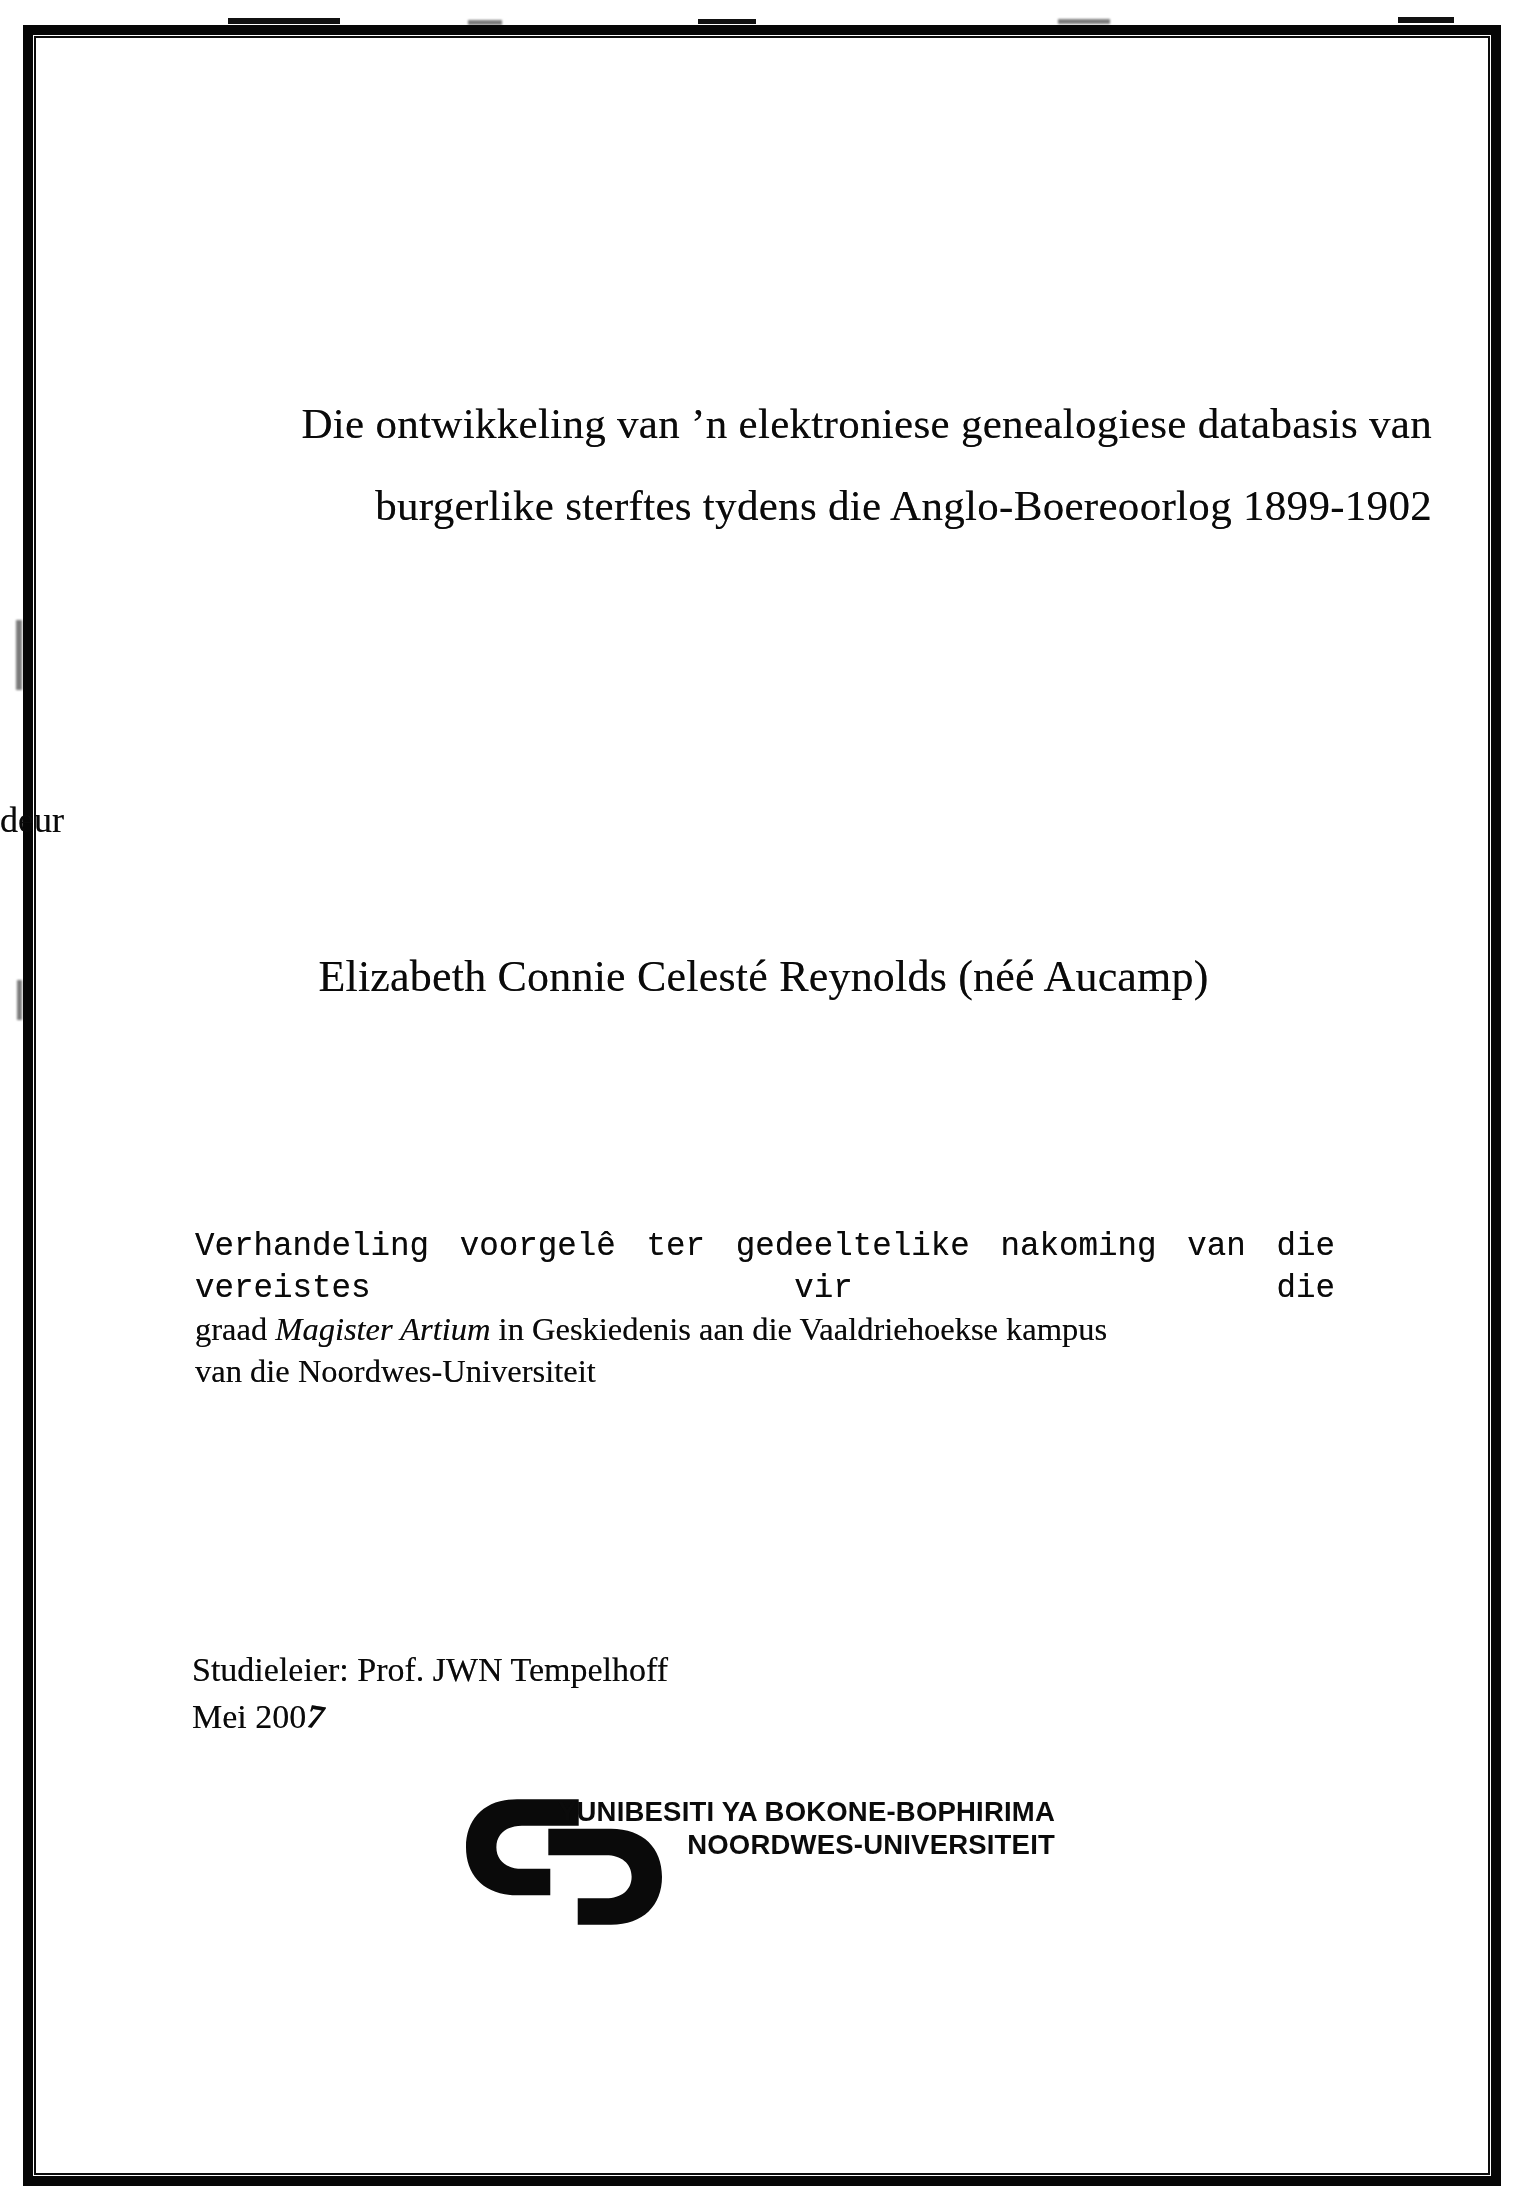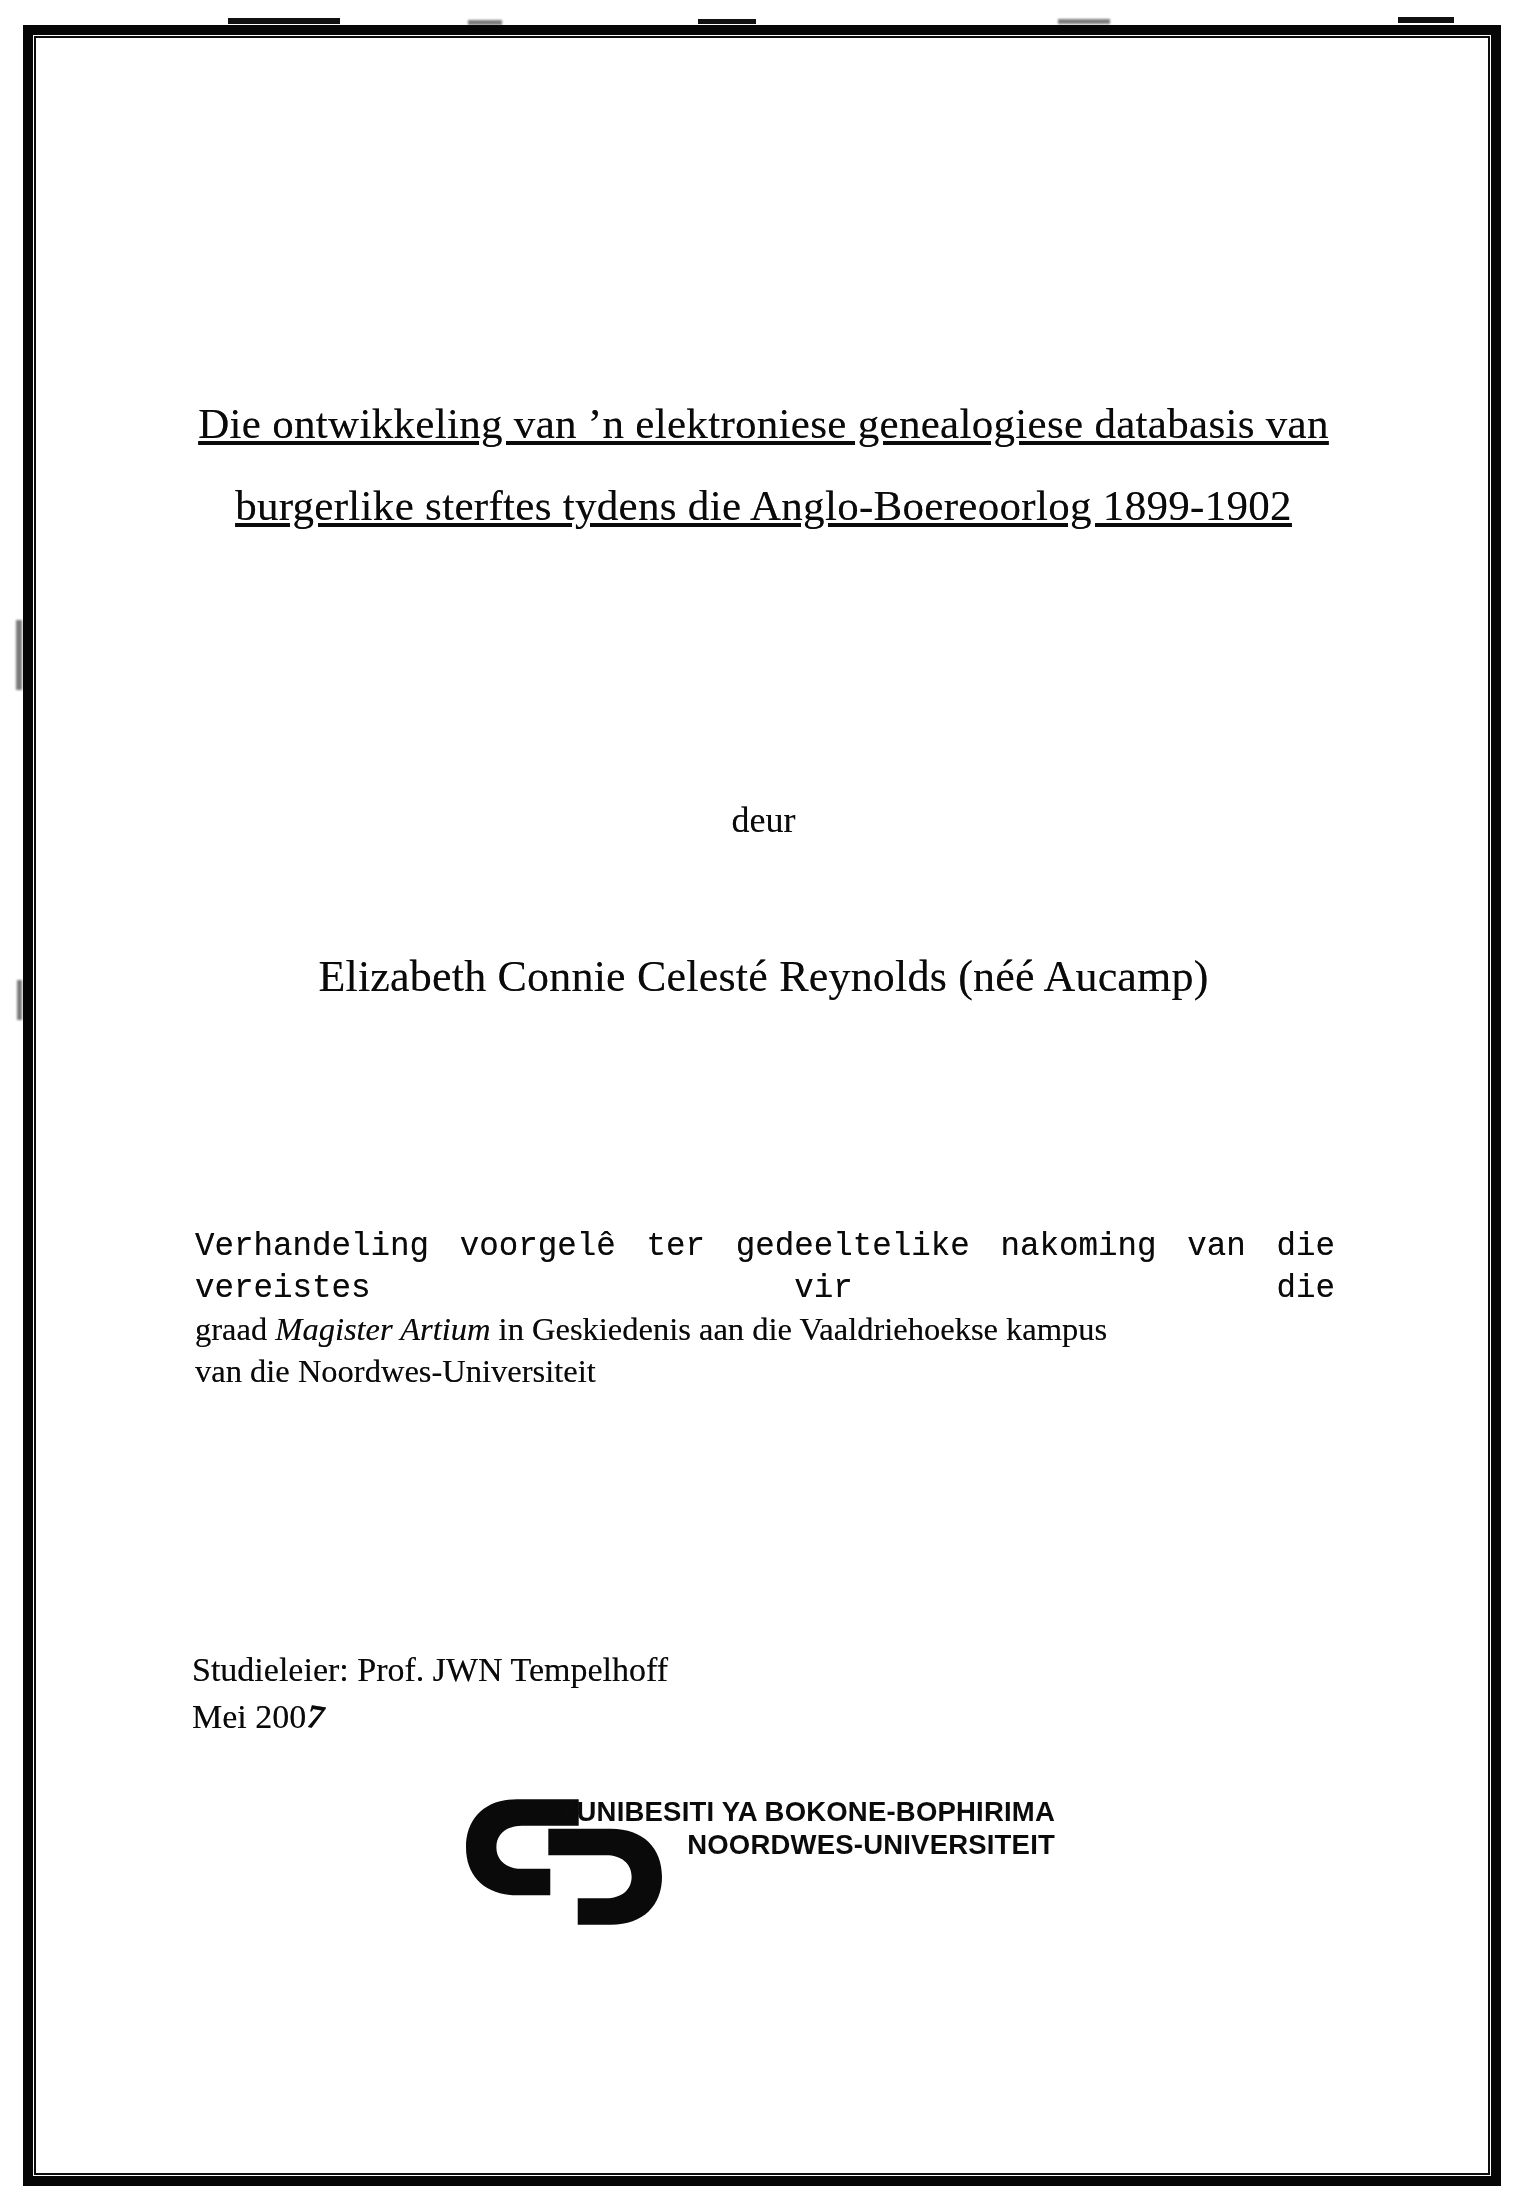--- a/index.html
+++ b/index.html
@@ -27,31 +27,29 @@
     border:2px solid #0c0c0c;
   }
   
   .artifact{position:absolute;background:#111;}
   .artifact.soft{opacity:.55;filter:blur(1px);}
   .serif-scan{text-shadow:0 0 .6px rgba(0,0,0,.55);}
 
   .title{
     position:absolute;
     top:383px; left:95px; right:95px;
-    text-align:center;
+    text-align:right;
     font-size:43px;
     line-height:82px;
     letter-spacing:.3px;
     white-space:nowrap;
-    text-decoration:underline;
   }
   .byline{
     position:absolute;
     top:799px; left:0; right:0;
-    text-align:center;
     font-size:36px;
   }
   .author{
     position:absolute;
     top:951px; left:0; right:0;
     text-align:center;
     font-size:44px;
     letter-spacing:.2px;
   }
   .statement{

